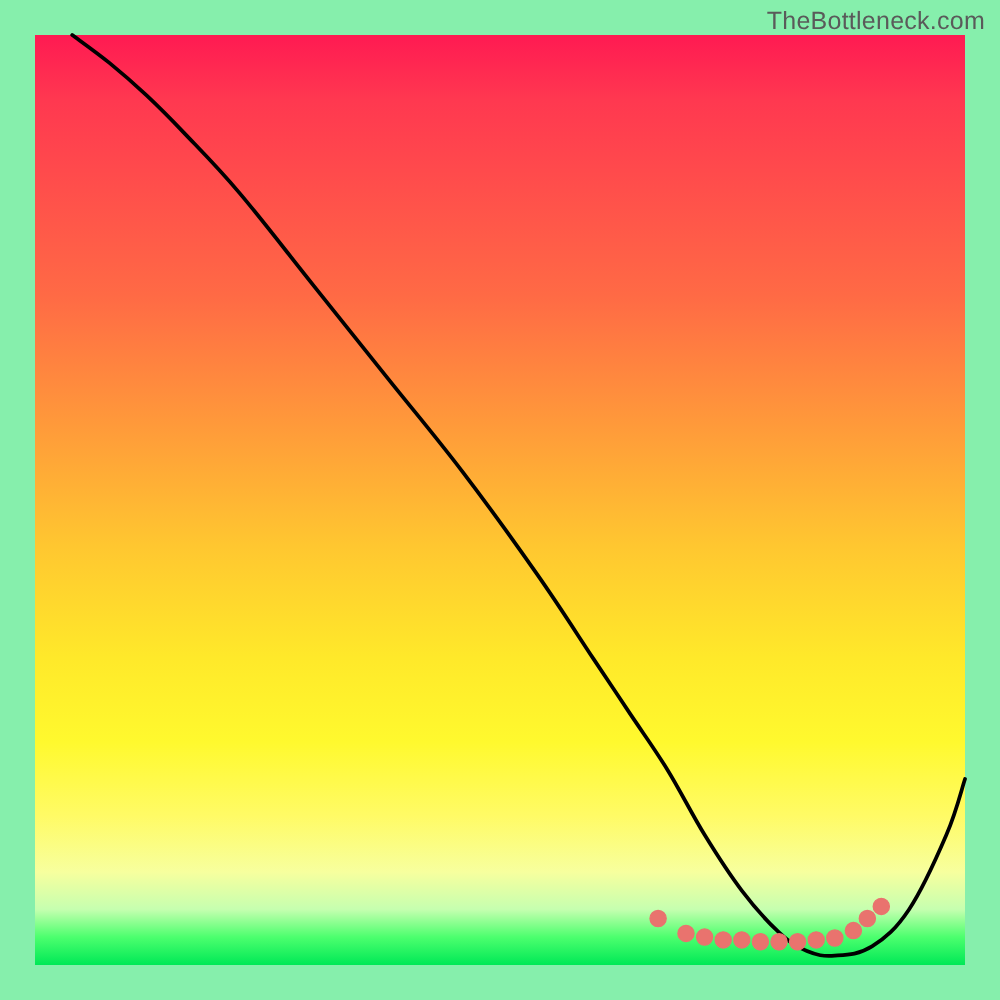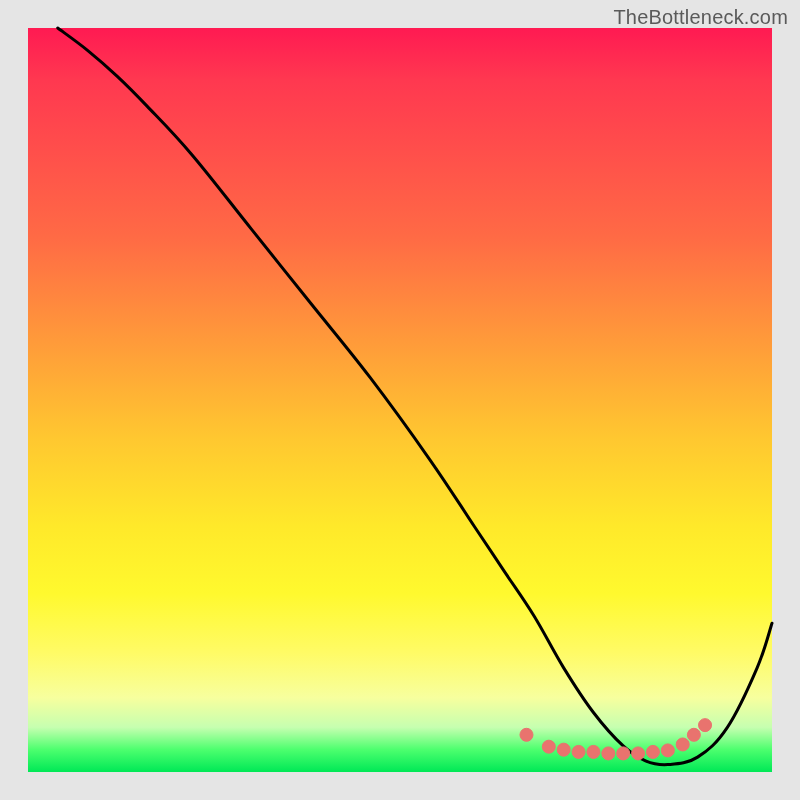--- a/index.html
+++ b/index.html
@@ -8,21 +8,21 @@
     width: 800px;
     height: 800px;
     background: #000;
     font-family: Arial, Helvetica, sans-serif;
     overflow: hidden;
   }
   .frame {
     position: relative;
     width: 800px;
     height: 800px;
-    background: #e5e5e5;
+    background: #86efac;
   }
   .plot-area {
     position: absolute;
     left: 28px;
     top: 28px;
     width: 744px;
     height: 744px;
     
     background: linear-gradient(
       to bottom,

